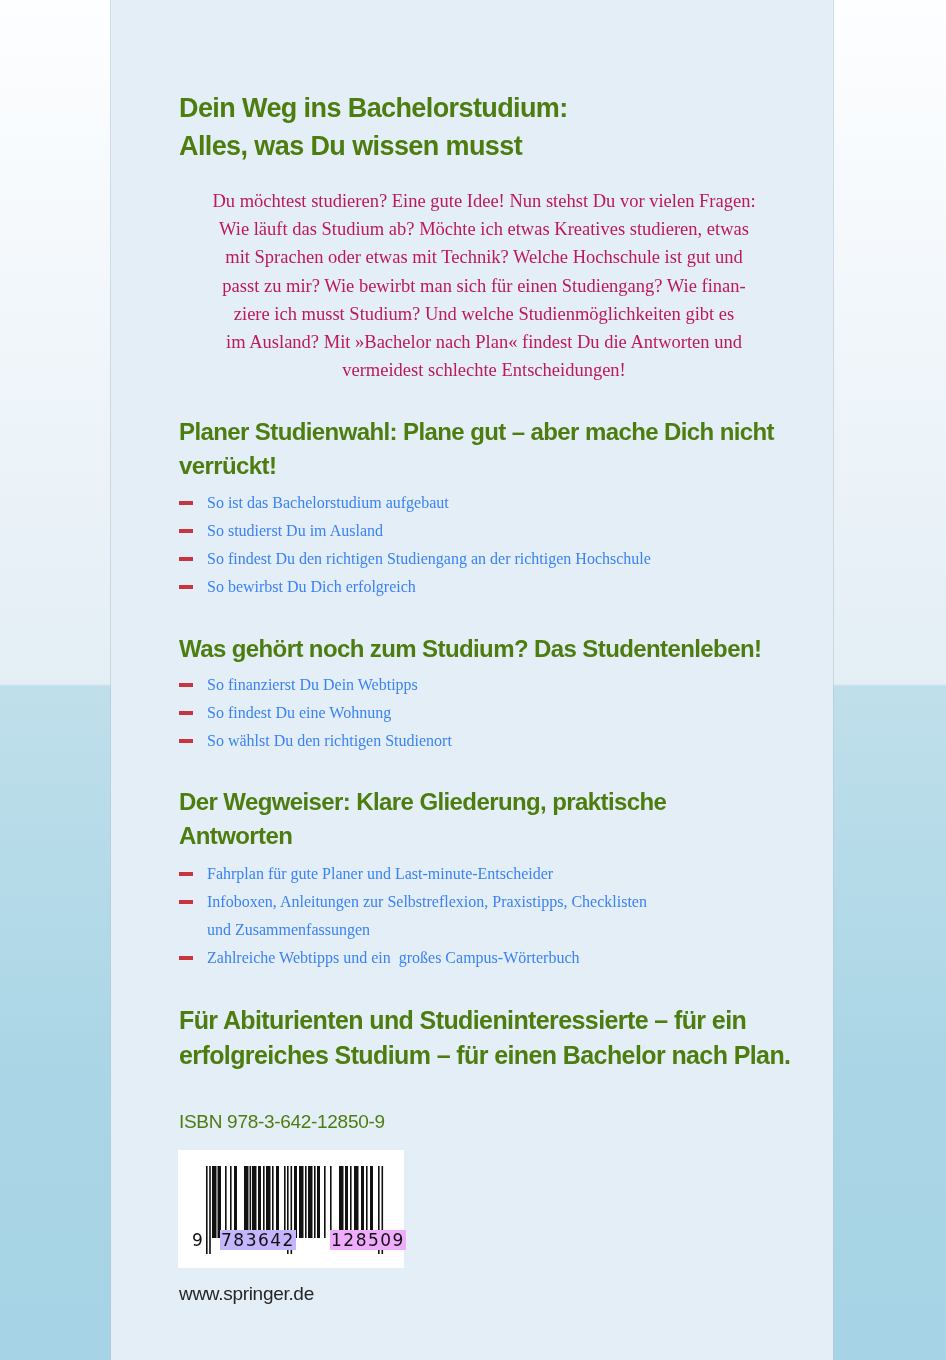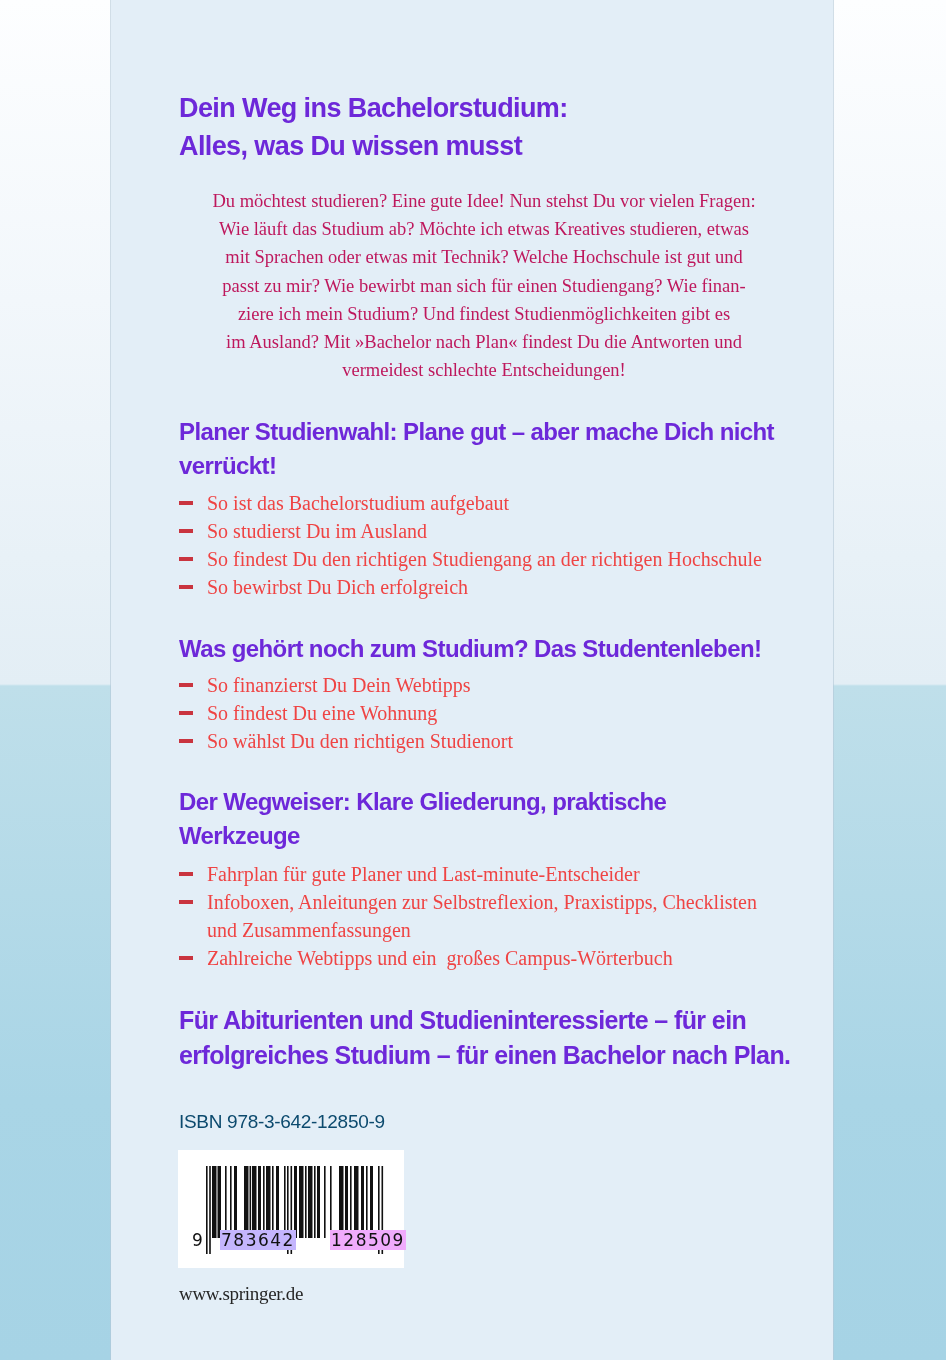--- a/index.html
+++ b/index.html
@@ -9,82 +9,82 @@
   }
   .panel {
     position: absolute; left: 111px; top: 0; width: 722px; height: 1360px;
     background: #e3eef7;
     box-shadow: -1px 0 0 rgba(180,200,215,0.6), 1px 0 0 rgba(180,200,215,0.6);
   }
   .content { position: absolute; left: 179px; top: 0; width: 610px; }
   .h {
     position: absolute; left: 0;
     font-family: "Liberation Sans", sans-serif; font-weight: bold;
-    color: #6d28d9; letter-spacing: -0.6px;
+    color: #4d7c0f; letter-spacing: -0.6px;
     transform-origin: left top;
   }
   .h1 { font-size: 27px; line-height: 38px; }
   .h2 { font-size: 24px; line-height: 34px; }
   .h-line { display: block; white-space: nowrap; }
   .p {
     position: absolute; left: 0; width: 610px;
     font-family: "Liberation Serif", serif; font-size: 18.5px; line-height: 28.2px;
     color: #be185d;
     text-align: center;
   }
   .p-line { display: block; white-space: nowrap; }
   .list { position: absolute; left: 0; margin: 0; padding: 0; list-style: none; }
   .li {
     position: relative; padding-left: 28px;
-    font-family: "Liberation Serif", serif; font-size: 20px; line-height: 28px;
-    color: #ef4444; white-space: nowrap;
+    font-family: "Liberation Serif", serif; font-size: 16px; line-height: 28px;
+    color: #3b82f6; white-space: nowrap;
   }
   .dash {
     position: absolute; left: 0; top: 12px; width: 14px; height: 4px; background: #c9343f;
   }
   .li-sub { display: block; }
   .isbn {
     position: absolute; left: 0; top: 1111px;
-    font-family: "Liberation Sans", sans-serif; font-size: 19px; color: #0c4a6e;
+    font-family: "Liberation Sans", sans-serif; font-size: 19px; color: #4d7c0f;
     letter-spacing: -0.3px;
   }
   .barcode-box {
     position: absolute; left: -1px; top: 1150px; width: 226px; height: 118px; background: #ffffff;
   }
   .bars { position: absolute; left: 28px; top: 16px; width: 178px; height: 88px; }
   .barcode-digits {
     position: absolute; left: 0; top: 80px; width: 226px; height: 24px;
     font-family: "DejaVu Sans", sans-serif; font-size: 17px; color: #111;
   }
   .bd-first { position: absolute; left: 12px; top: 0; background: #fff; padding: 0 2px; }
   .bd-left { position: absolute; left: 42px; top: 0; background: #c4b5fd; letter-spacing: 1.5px; padding: 0 1px; }
   .bd-right { position: absolute; left: 124px; top: 0; background: #f0abfc; letter-spacing: 1.5px; padding: 0 1px; margin-left: 28px; }
   .url {
     position: absolute; left: 0; top: 1283px;
-    font-family: Liberation Serif, serif; font-size: 19px; color: #262626; letter-spacing: -0.3px;
+    font-family: Liberation Sans, sans-serif; font-size: 19px; color: #262626; letter-spacing: -0.3px;
   }
 </style>
 </head>
 <body>
 
 <div class="panel"></div>
 
 <div class="content">
 
   <div class="h h1" style="top:89px;">
     <span class="h-line">Dein Weg ins Bachelorstudium:</span>
     <span class="h-line">Alles, was Du wissen musst</span>
   </div>
 
   <div class="p" style="top:187px;">
     <span class="p-line">Du möchtest studieren? Eine gute Idee! Nun stehst Du vor vielen Fragen:</span>
     <span class="p-line">Wie läuft das Studium ab? Möchte ich etwas Kreatives studieren, etwas</span>
     <span class="p-line">mit Sprachen oder etwas mit Technik? Welche Hochschule ist gut und</span>
     <span class="p-line">passt zu mir? Wie bewirbt man sich für einen Studiengang? Wie finan-</span>
-    <span class="p-line">ziere ich mein Studium? Und findest Studienmöglichkeiten gibt es</span>
+    <span class="p-line">ziere ich musst Studium? Und welche Studienmöglichkeiten gibt es</span>
     <span class="p-line">im Ausland? Mit »Bachelor nach Plan« findest Du die Antworten und</span>
     <span class="p-line">vermeidest schlechte Entscheidungen!</span>
   </div>
 
   <div class="h h2" style="top:415px;">
     <span class="h-line">Planer Studienwahl: Plane gut – aber mache Dich nicht</span>
     <span class="h-line">verrückt!</span>
   </div>
   <ul class="list" style="top:489px;">
     <li class="li"><span class="dash"></span><span>So ist das Bachelorstudium aufgebaut</span></li>
@@ -97,21 +97,21 @@
     <span class="h-line">Was gehört noch zum Studium? Das Studentenleben!</span>
   </div>
   <ul class="list" style="top:671px;">
     <li class="li"><span class="dash"></span><span>So finanzierst Du Dein Webtipps</span></li>
     <li class="li"><span class="dash"></span><span>So findest Du eine Wohnung</span></li>
     <li class="li"><span class="dash"></span><span>So wählst Du den richtigen Studienort</span></li>
   </ul>
 
   <div class="h h2" style="top:785px;">
     <span class="h-line">Der Wegweiser: Klare Gliederung, praktische</span>
-    <span class="h-line">Werkzeuge</span>
+    <span class="h-line">Antworten</span>
   </div>
   <ul class="list" style="top:860px;">
     <li class="li"><span class="dash"></span><span>Fahrplan für gute Planer und Last-minute-Entscheider</span></li>
     <li class="li">
         <span class="dash"></span>
         <span class="li-sub">Infoboxen, Anleitungen zur Selbstreflexion, Praxistipps, Checklisten</span>
         <span class="li-sub">und Zusammenfassungen</span>
       </li>
     <li class="li"><span class="dash"></span><span style="white-space:pre;">Zahlreiche Webtipps und ein  großes Campus-Wörterbuch</span></li>
   </ul>

